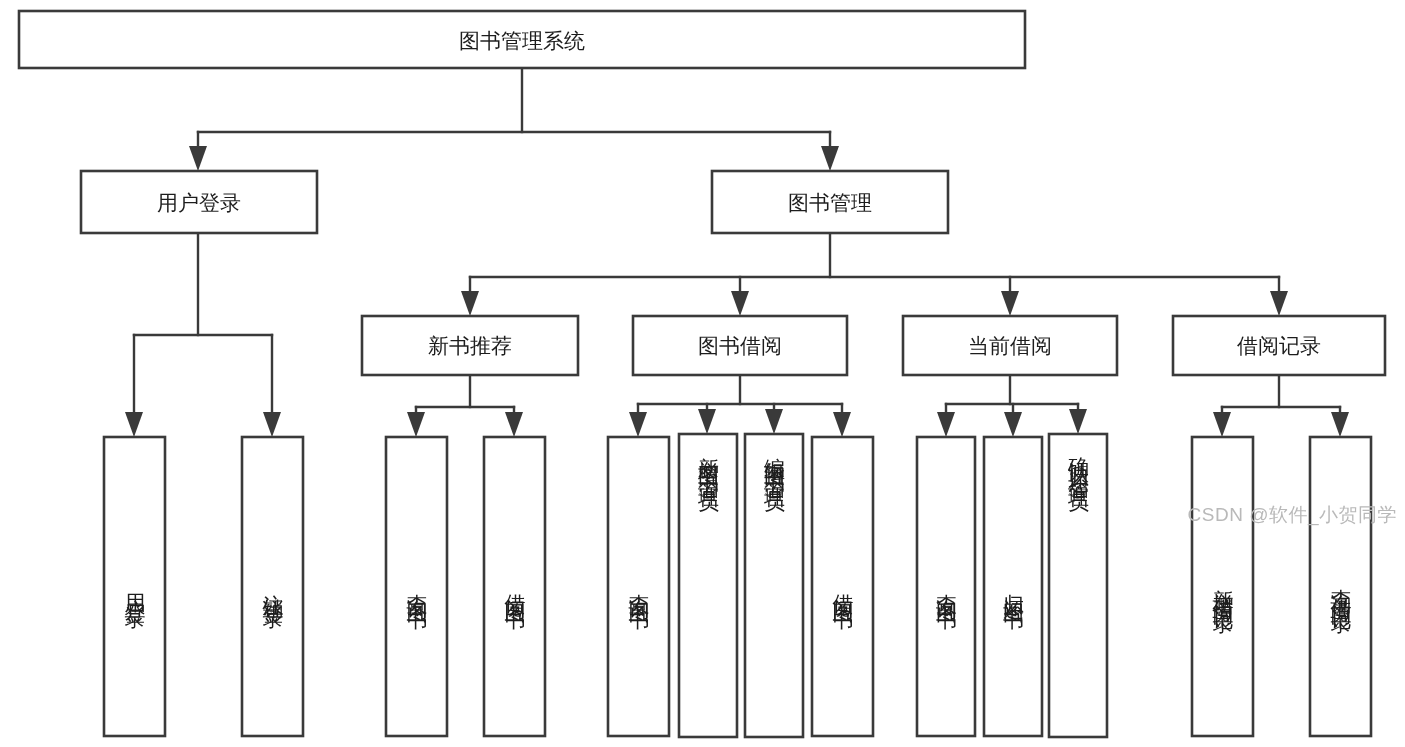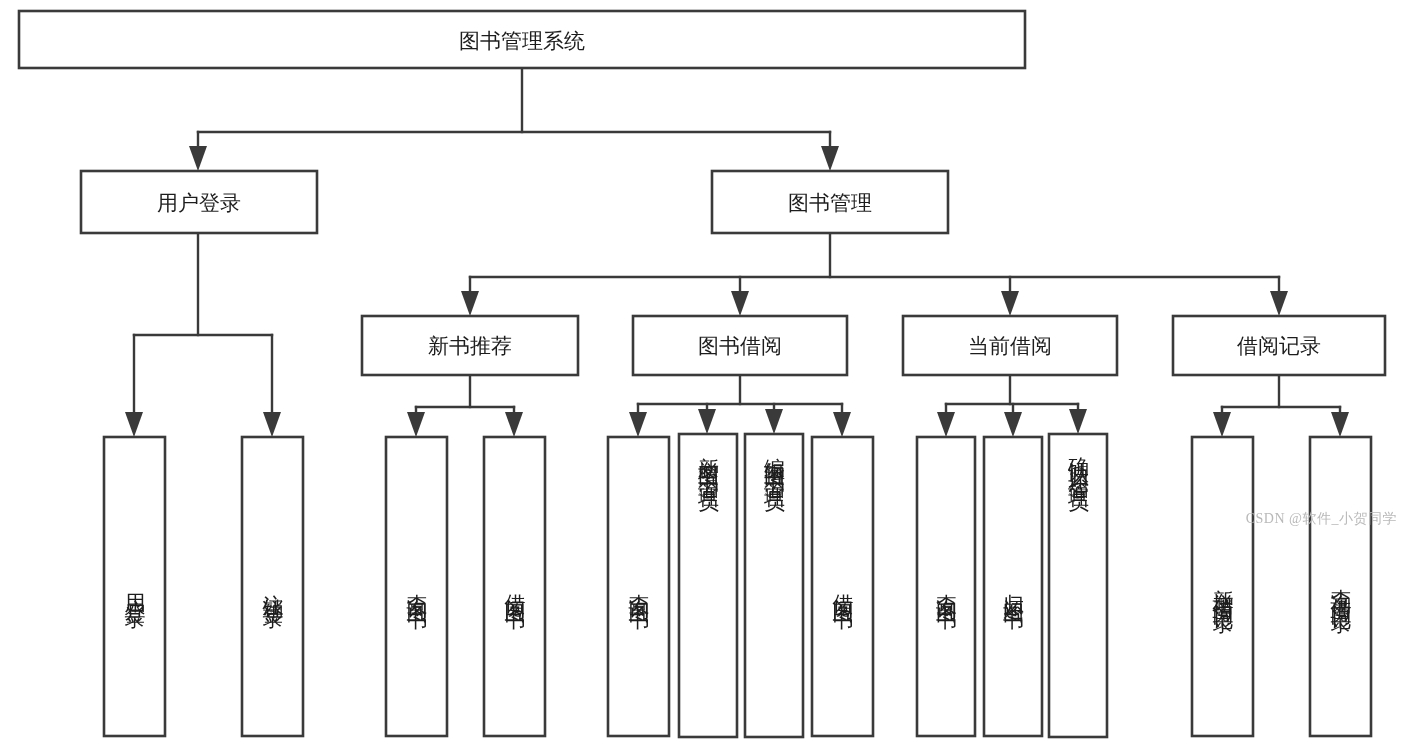--- a/index.html
+++ b/index.html
@@ -67,22 +67,22 @@
     font-size: 21px;
     line-height: 1;
     letter-spacing: 5px;
     color: #1d1d1d;
     white-space: nowrap;
   }
   .watermark {
     position: absolute;
     right: 8px;
     bottom: 6px;
-    font-family: Liberation Serif, serif;
-    font-size: 14px;
+    font-family: Liberation Sans, sans-serif;
+    font-size: 19px;
     color: #b9b9b9;
     letter-spacing: 0.5px;
     white-space: nowrap;
     pointer-events: none;
   }
 </style>
 </head>
 <body>
 
 <div id="diagram-root">

